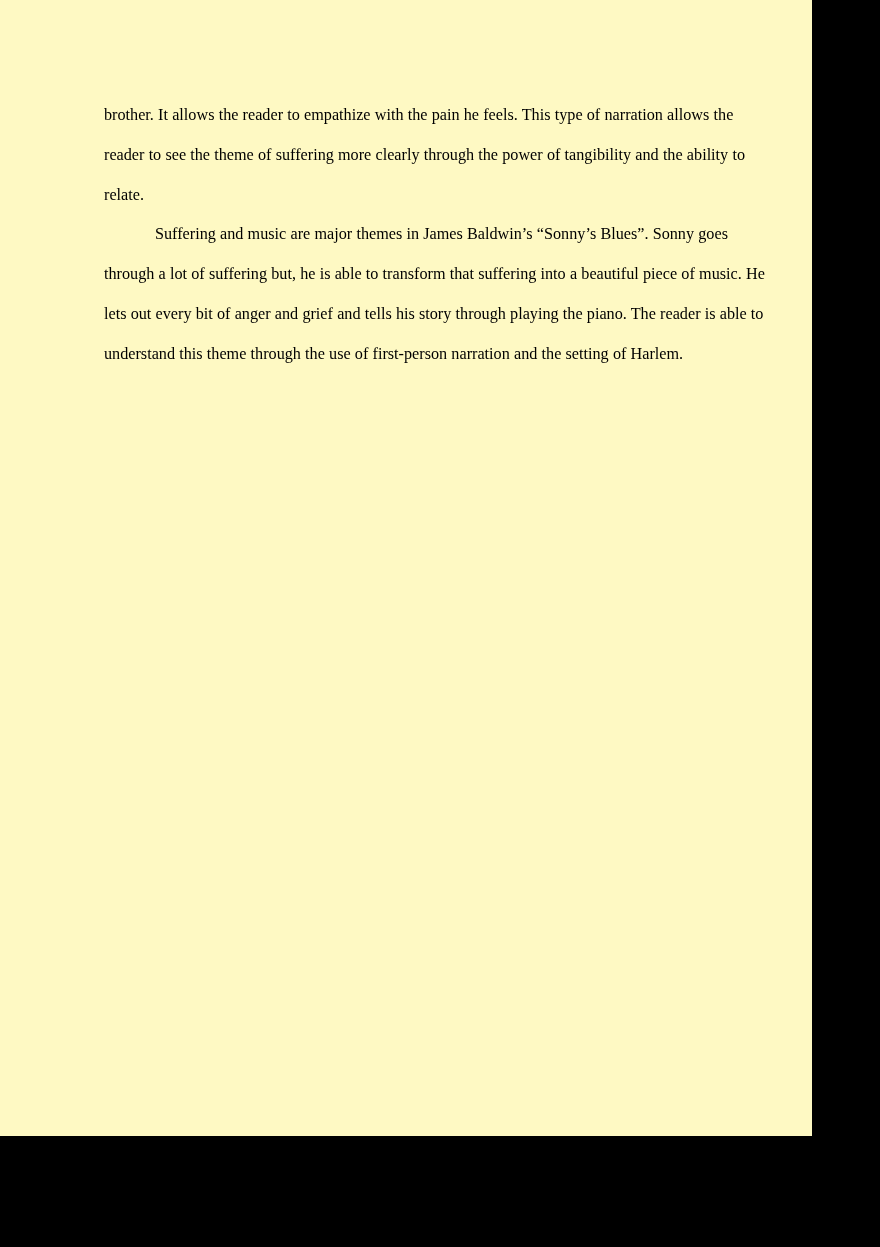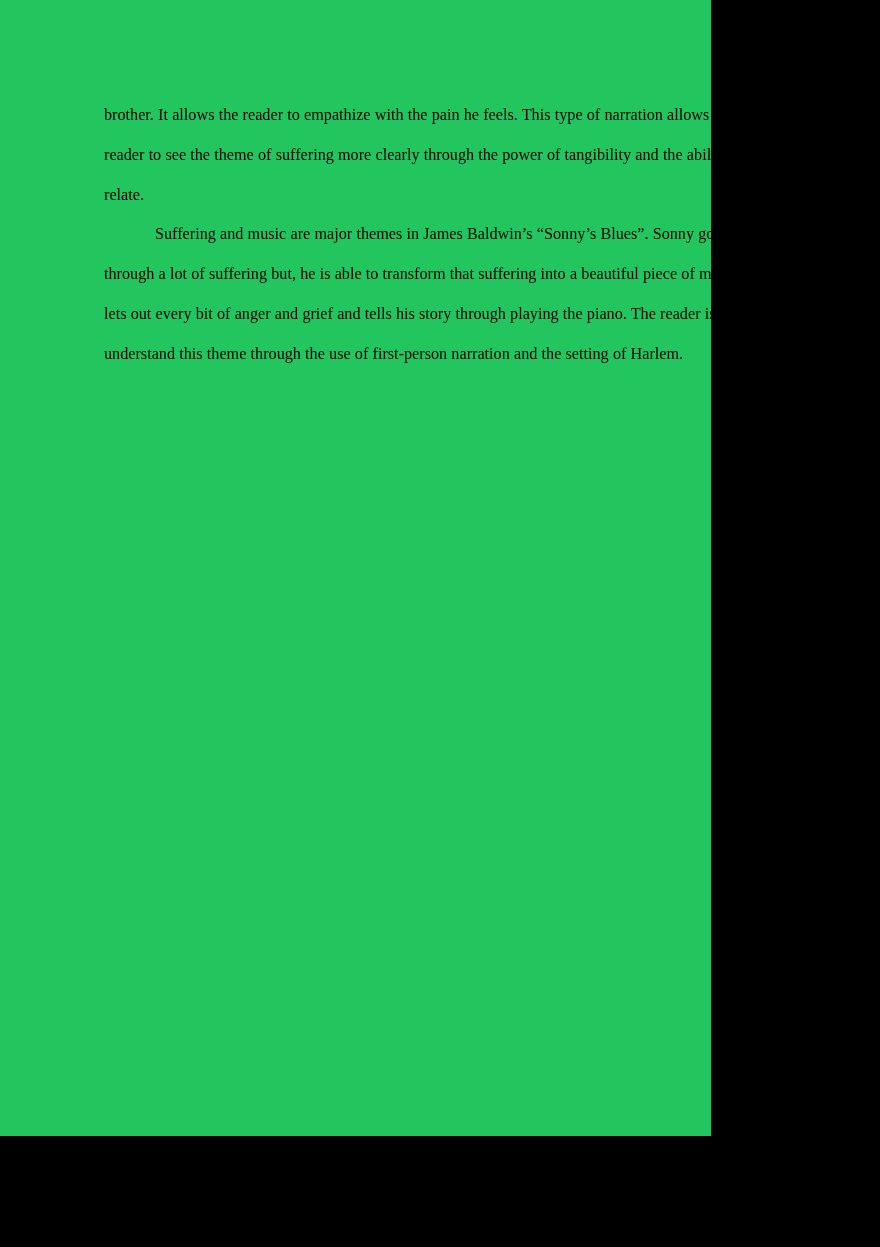--- a/index.html
+++ b/index.html
@@ -10,23 +10,23 @@
   body {
     width: 880px;
     height: 1247px;
     overflow: hidden;
     font-family: "Liberation Serif", serif;
   }
   #page {
     position: absolute;
     left: 0;
     top: 0;
-    width: 711px;
+    width: 812px;
     height: 1136px;
-    background: #22c55e;
+    background: #fef9c3;
     text-decoration: underline;
   }
   #bottom-bar {
     position: absolute;
     left: 0;
     top: 1136px;
     width: 880px;
     height: 111px;
     background: #000000;
   }

